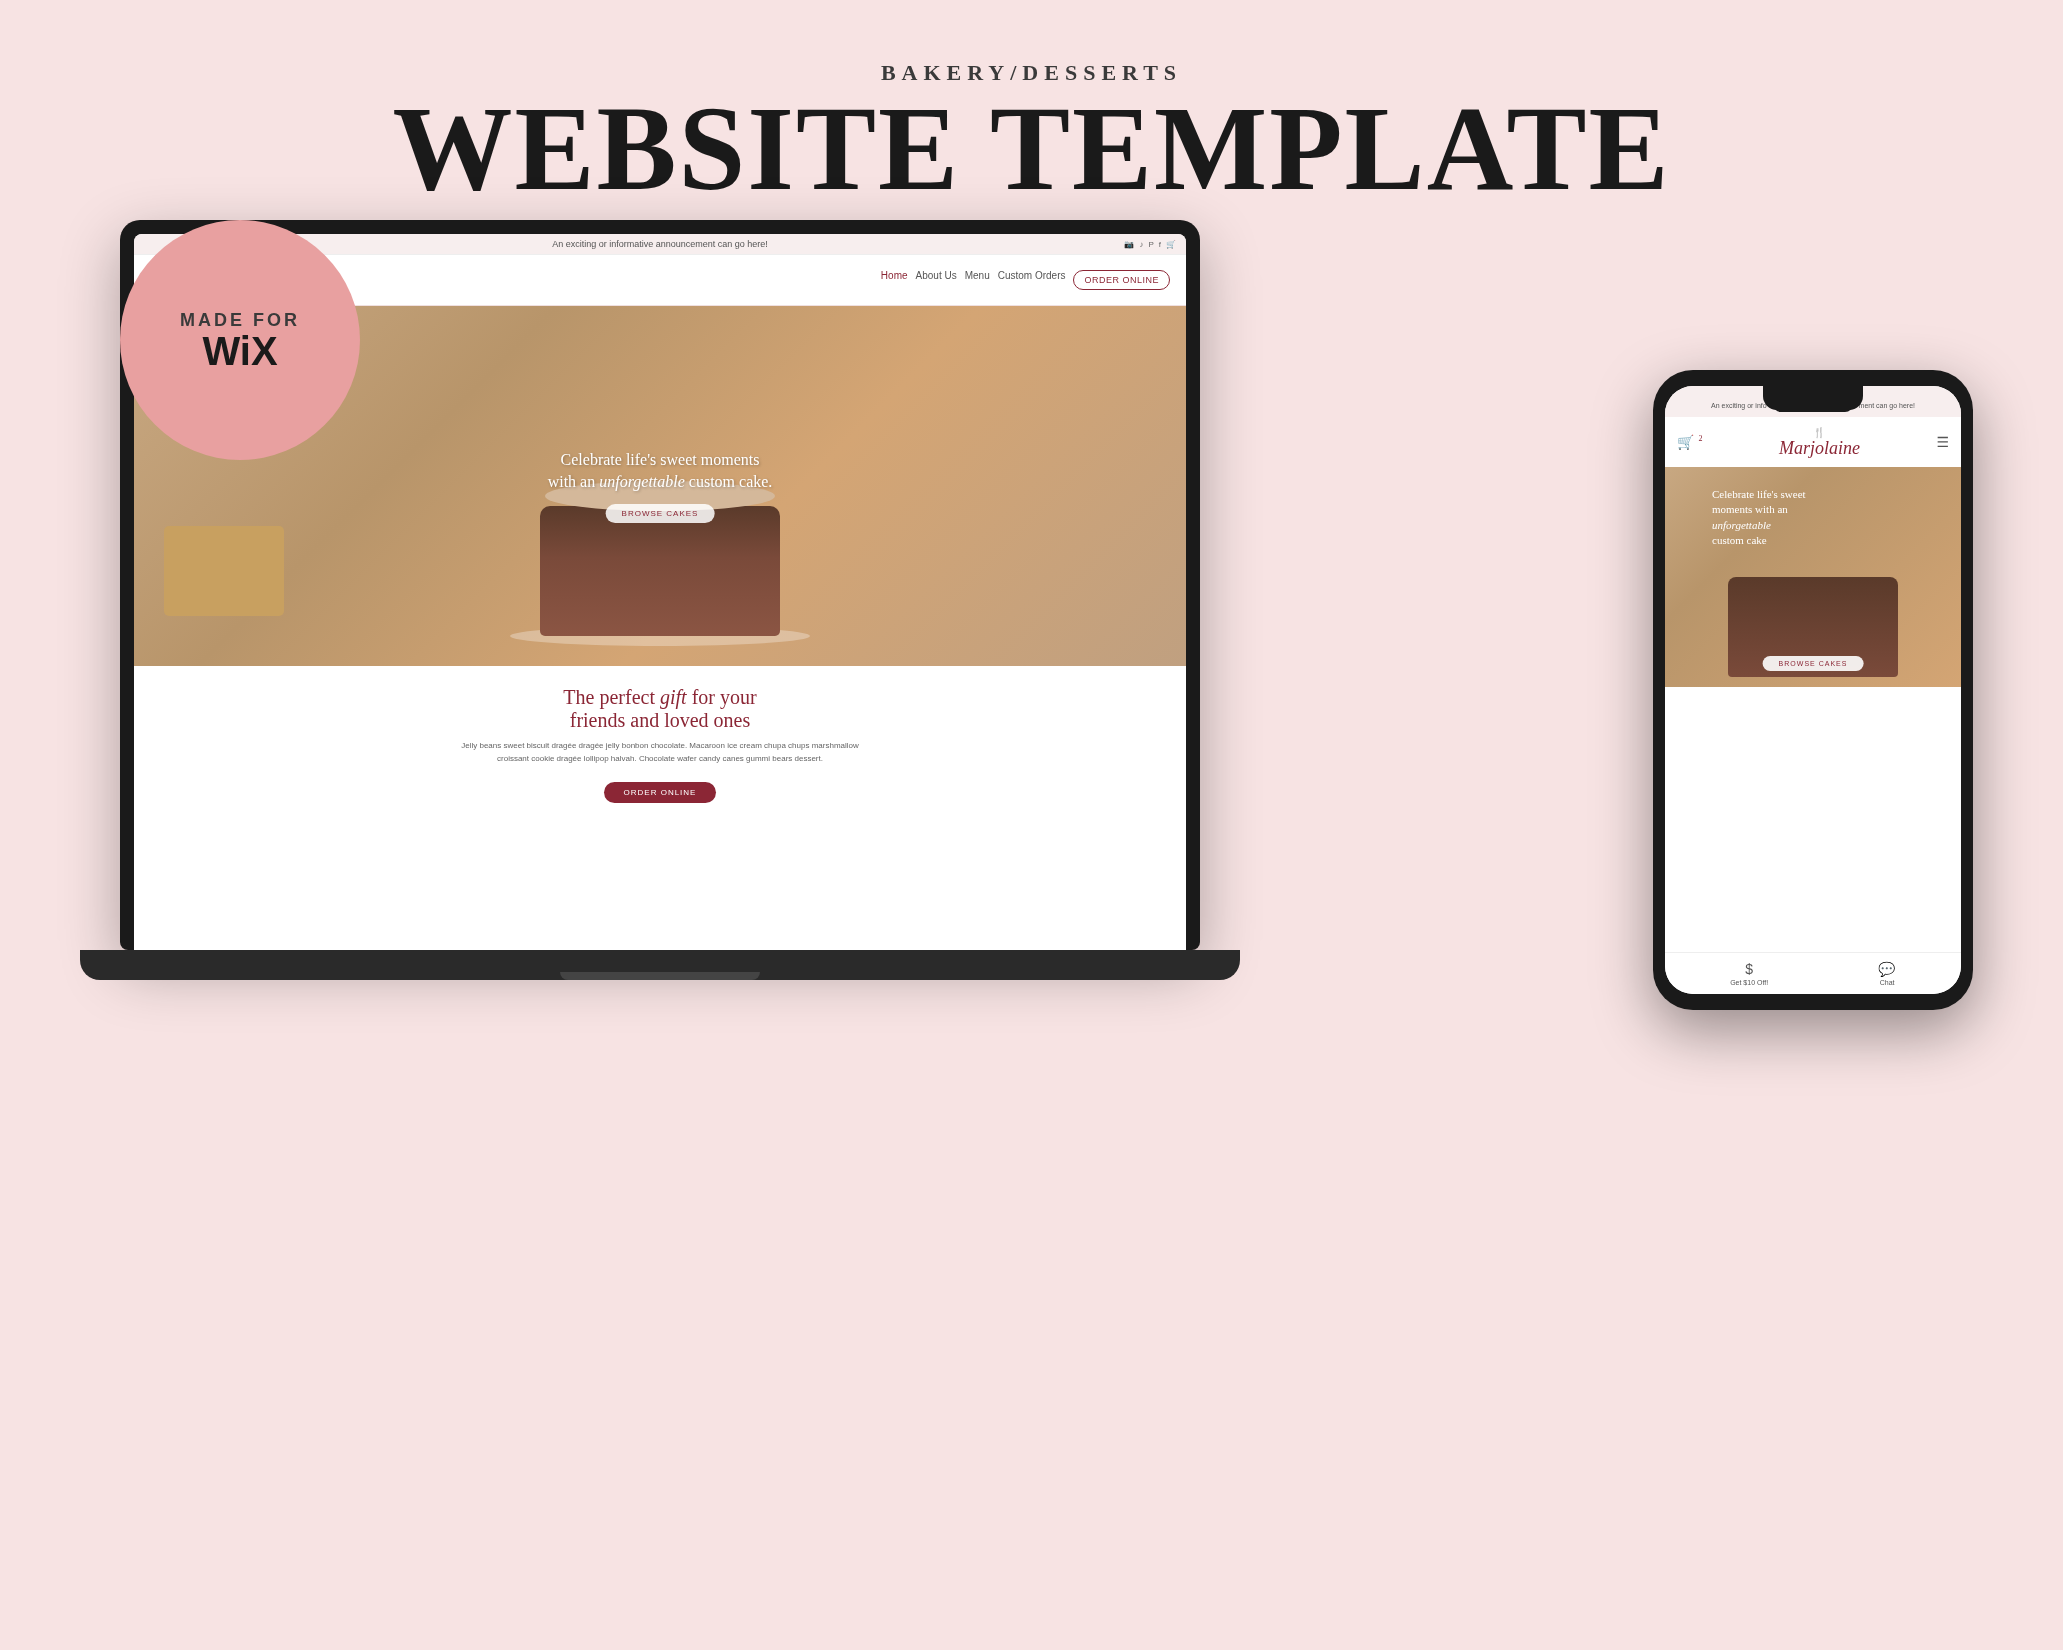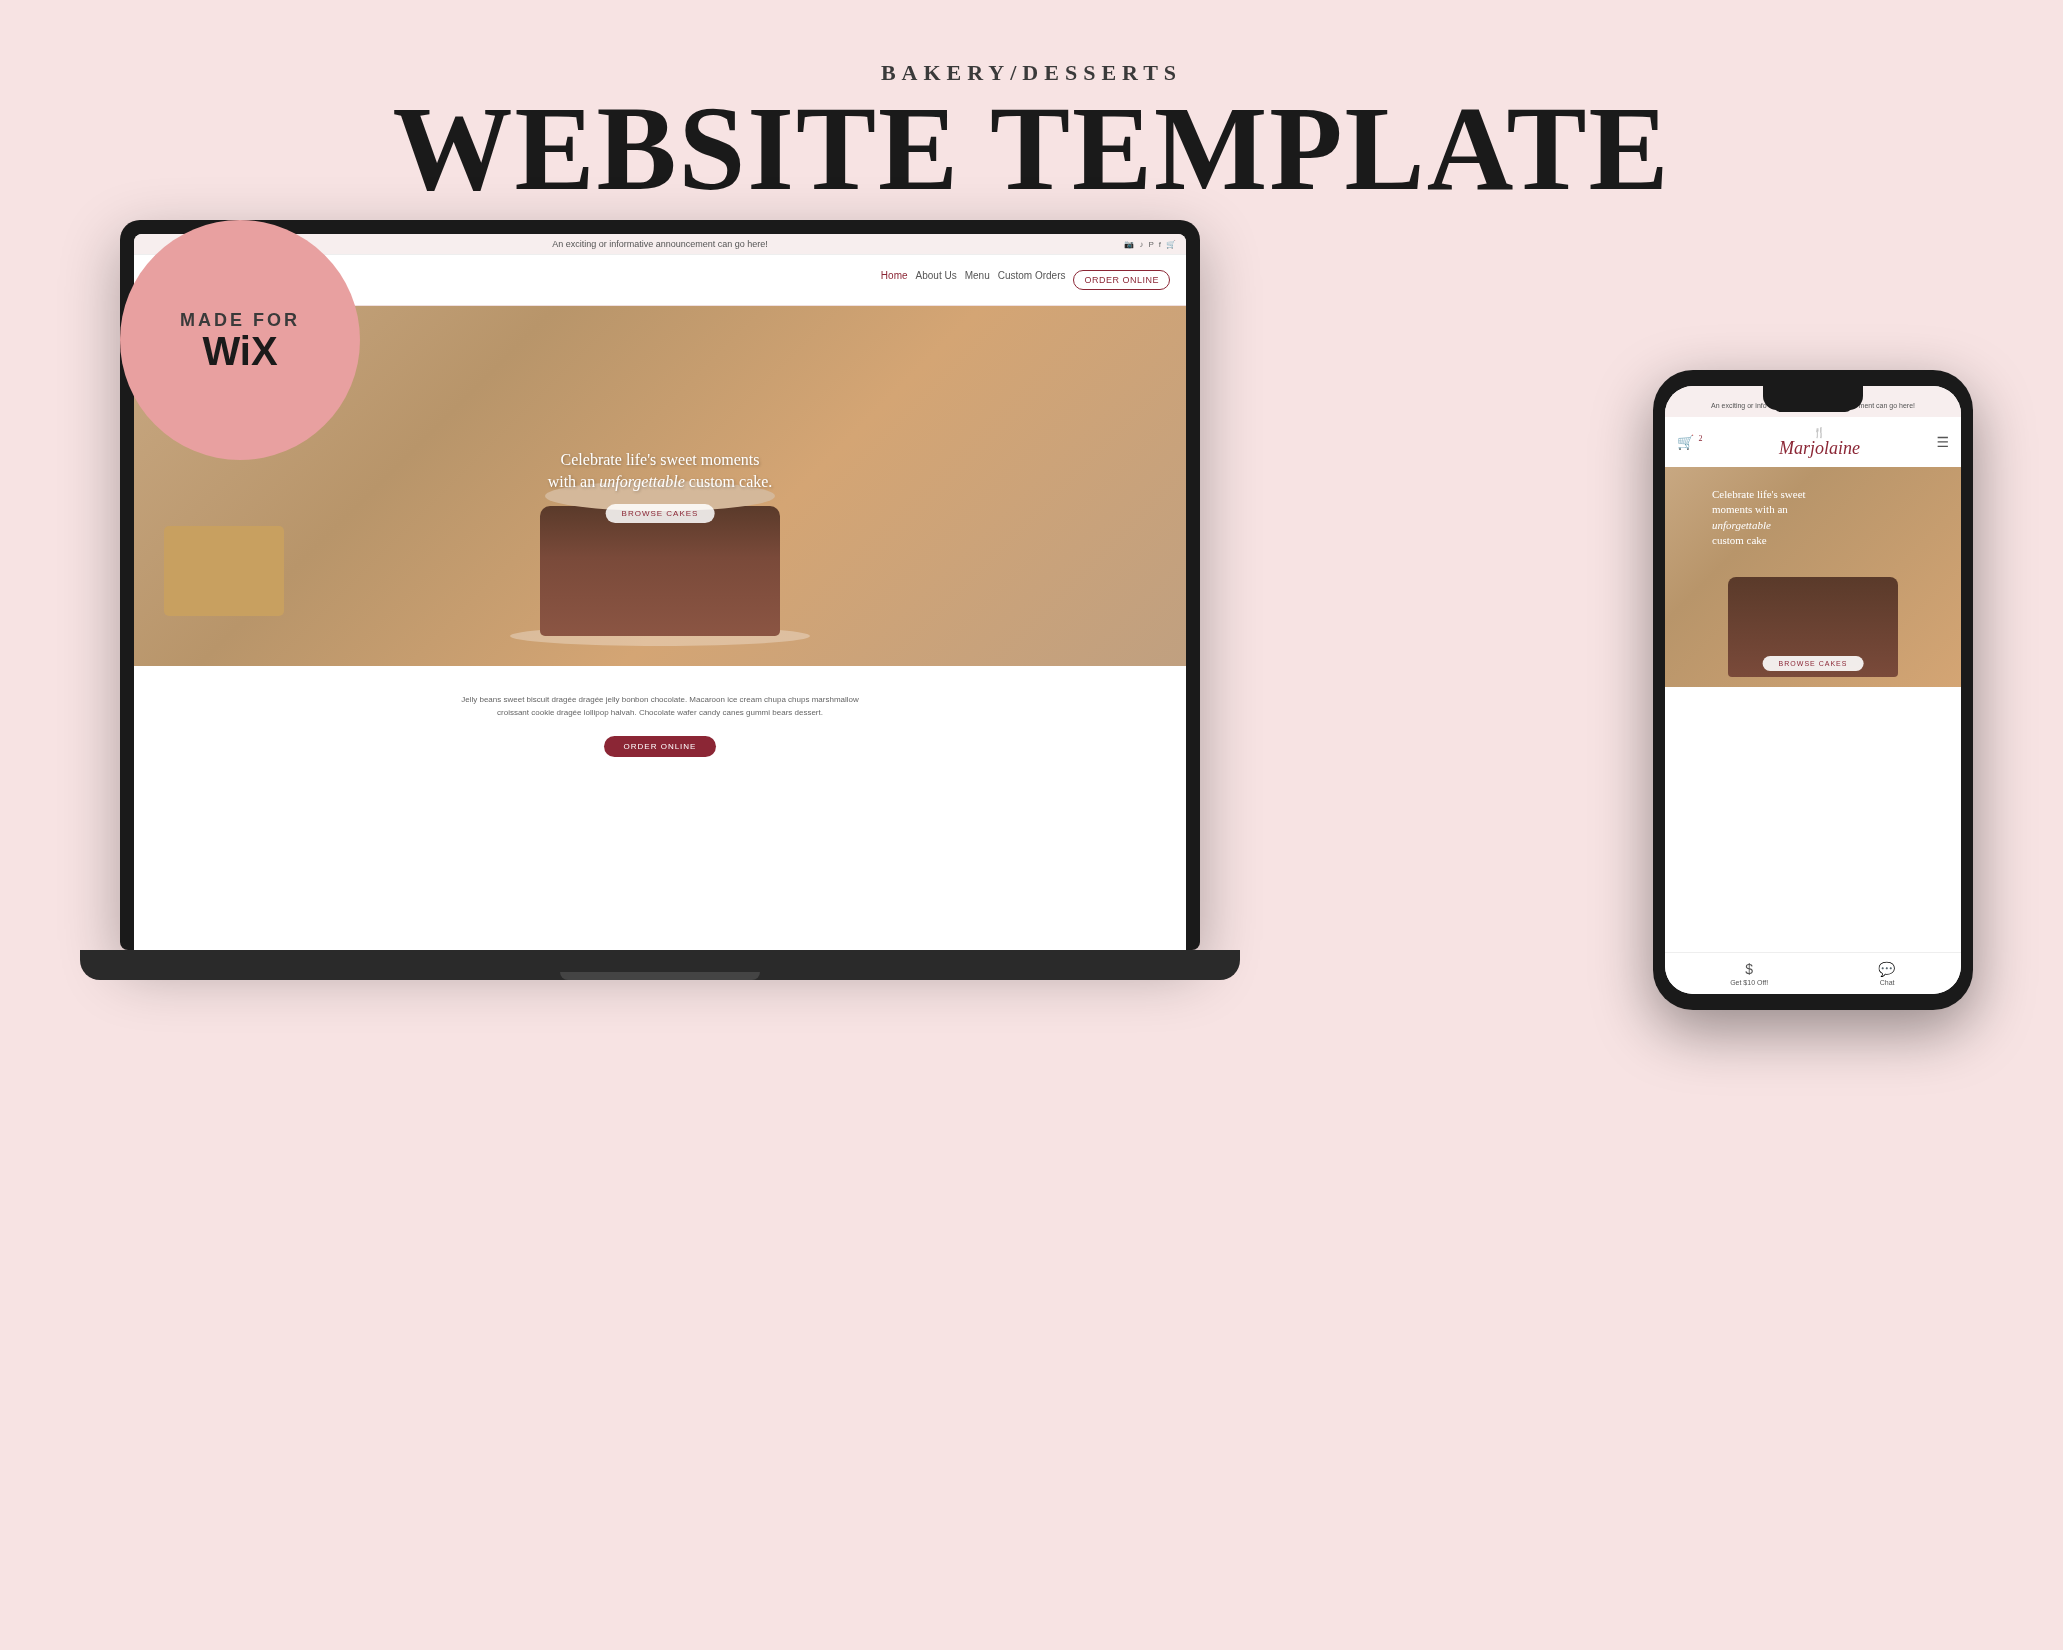--- a/index.html
+++ b/index.html
@@ -541,20 +541,26 @@
               <span>custom cake.</span>
             </div>
             <div>
               <span class="browse-btn">BROWSE CAKES</span>
             </div>
           </div>
         </div>
       </div>
 
       <div class="site-section">
+        <div class="gift-headline">
+          <span>The perfect</span>
+          <em class="gift-italic">gift</em>
+          <span>for your</span><br>
+          <span>friends and loved ones</span>
+        </div>
         <p class="gift-body">Jelly beans sweet biscuit dragée dragée jelly bonbon chocolate. Macaroon ice cream chupa chups marshmallow croissant cookie dragée lollipop halvah. Chocolate wafer candy canes gummi bears dessert.</p>
         <span class="order-online-btn">ORDER ONLINE</span>
       </div>
 
     </div>
     <div class="laptop-base"></div>
   </div>
 </div>
 
 <div class="phone-container">

